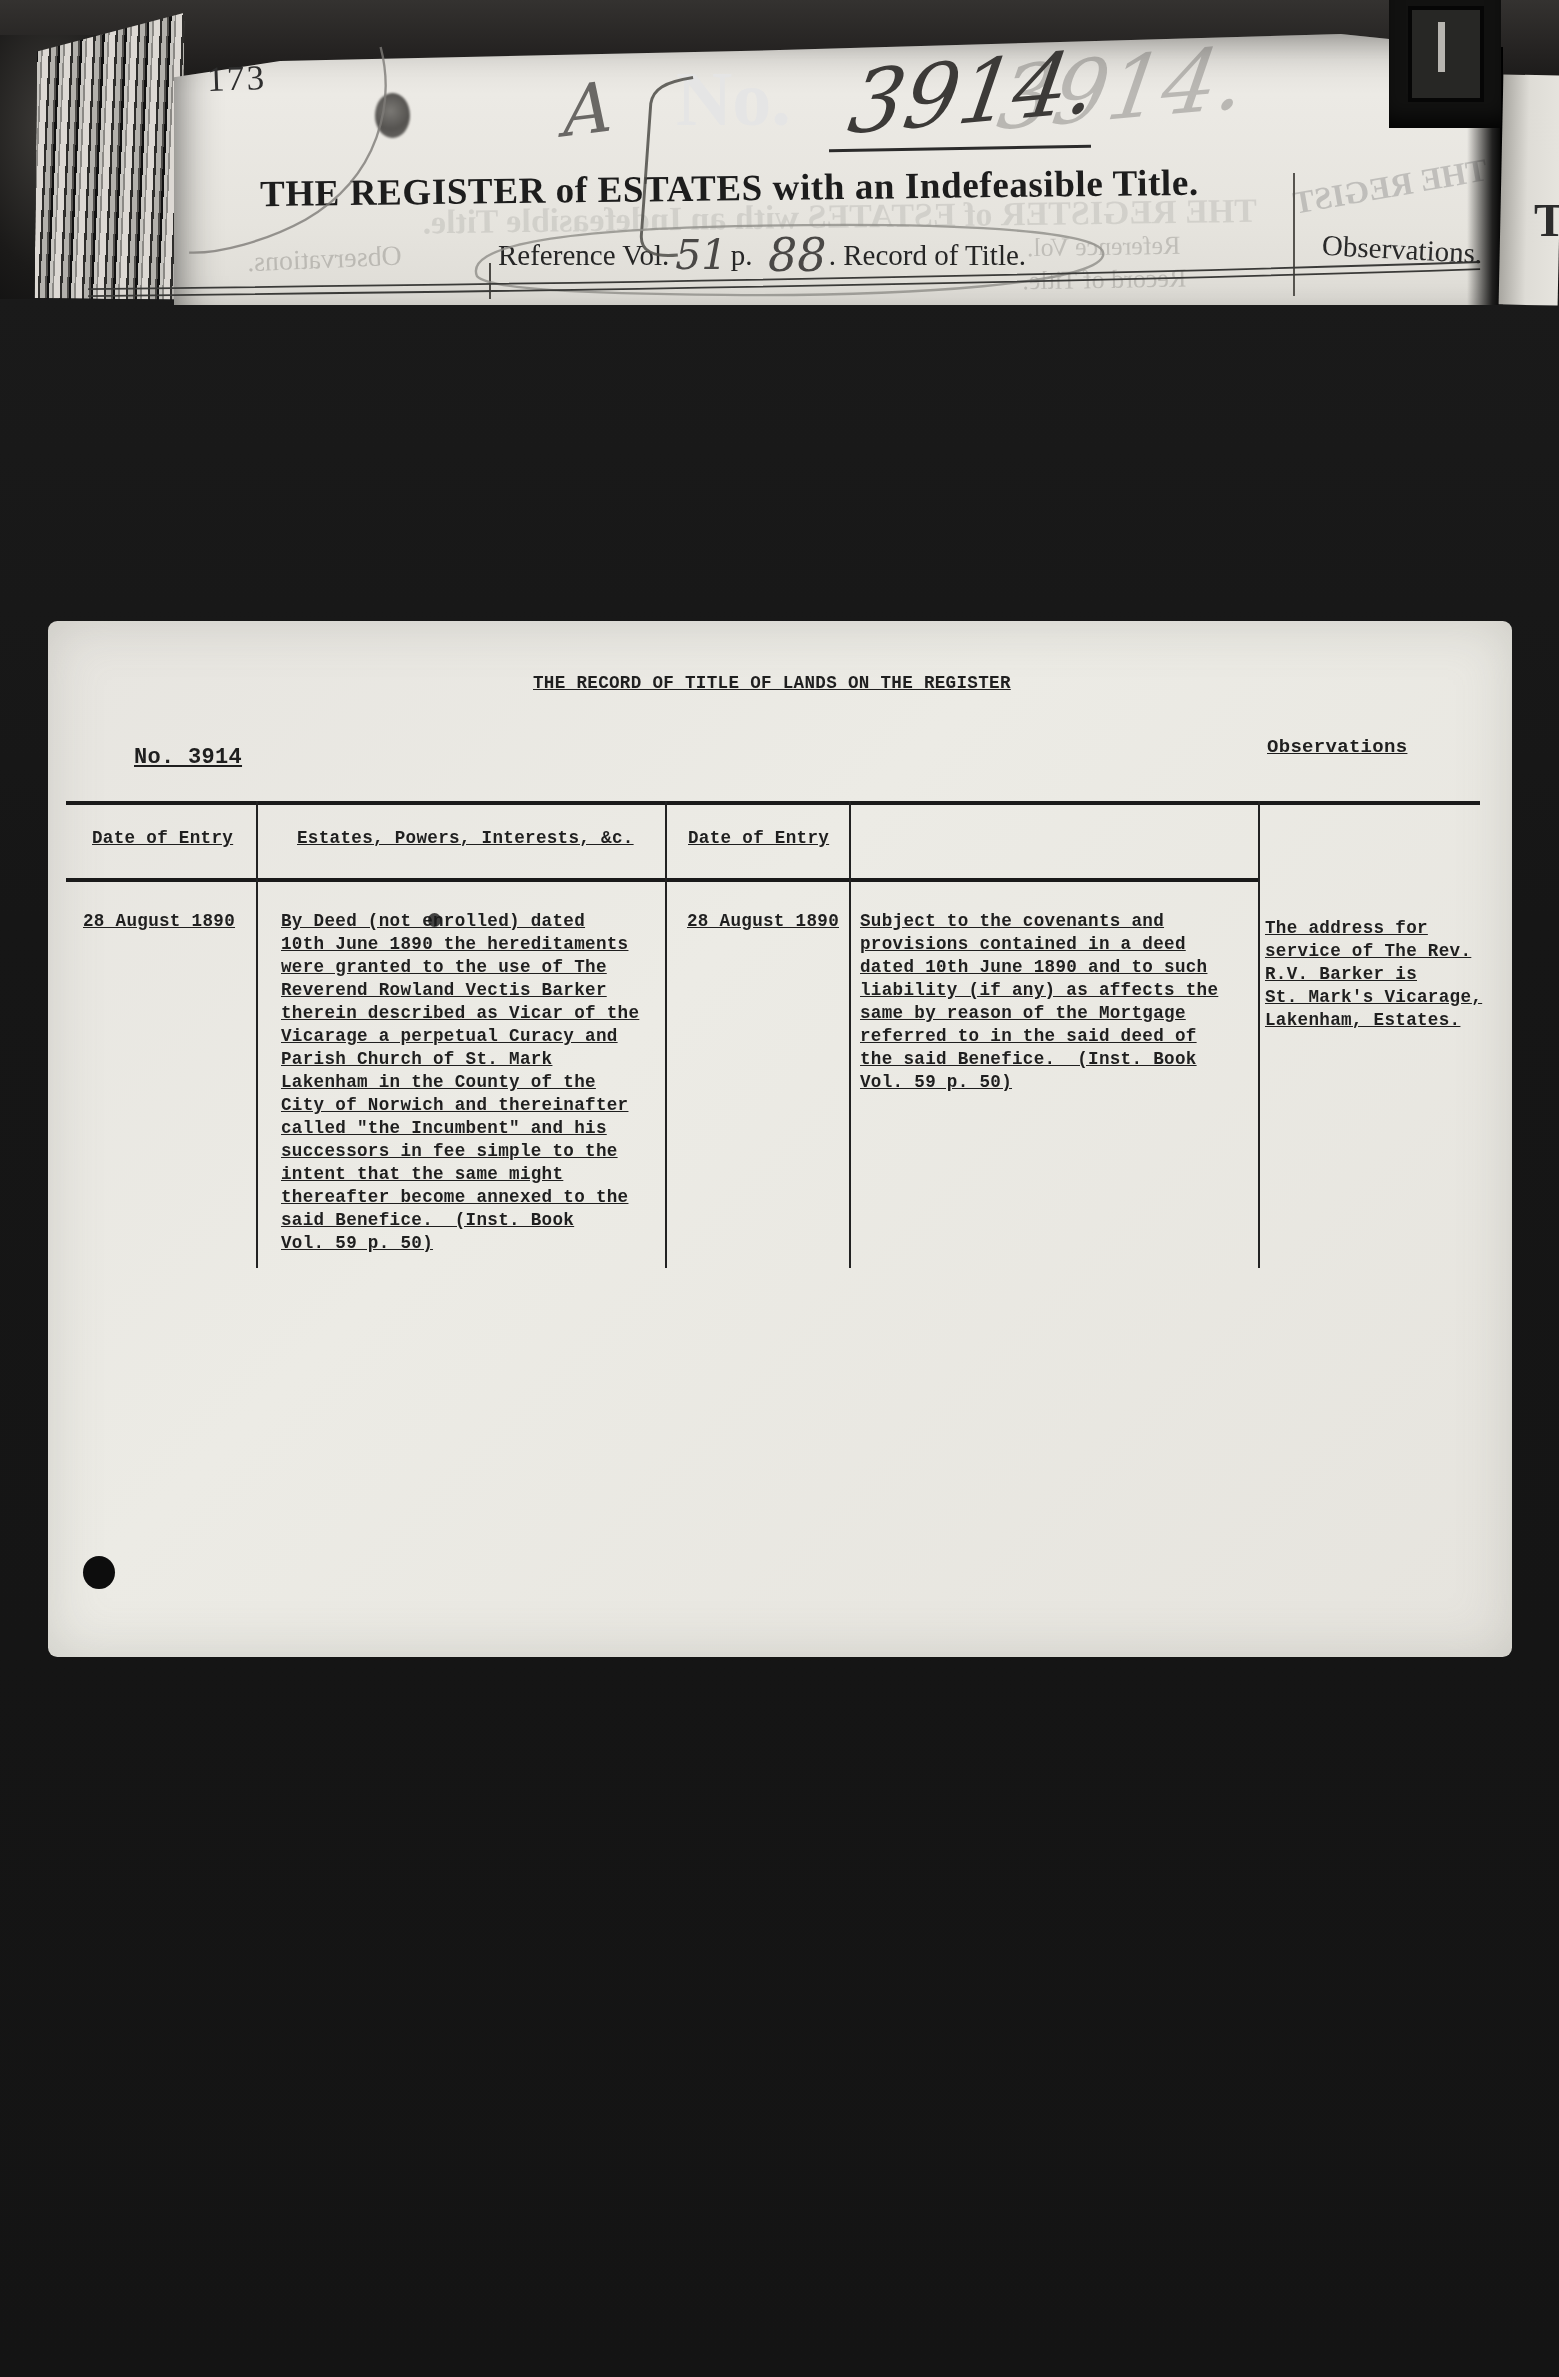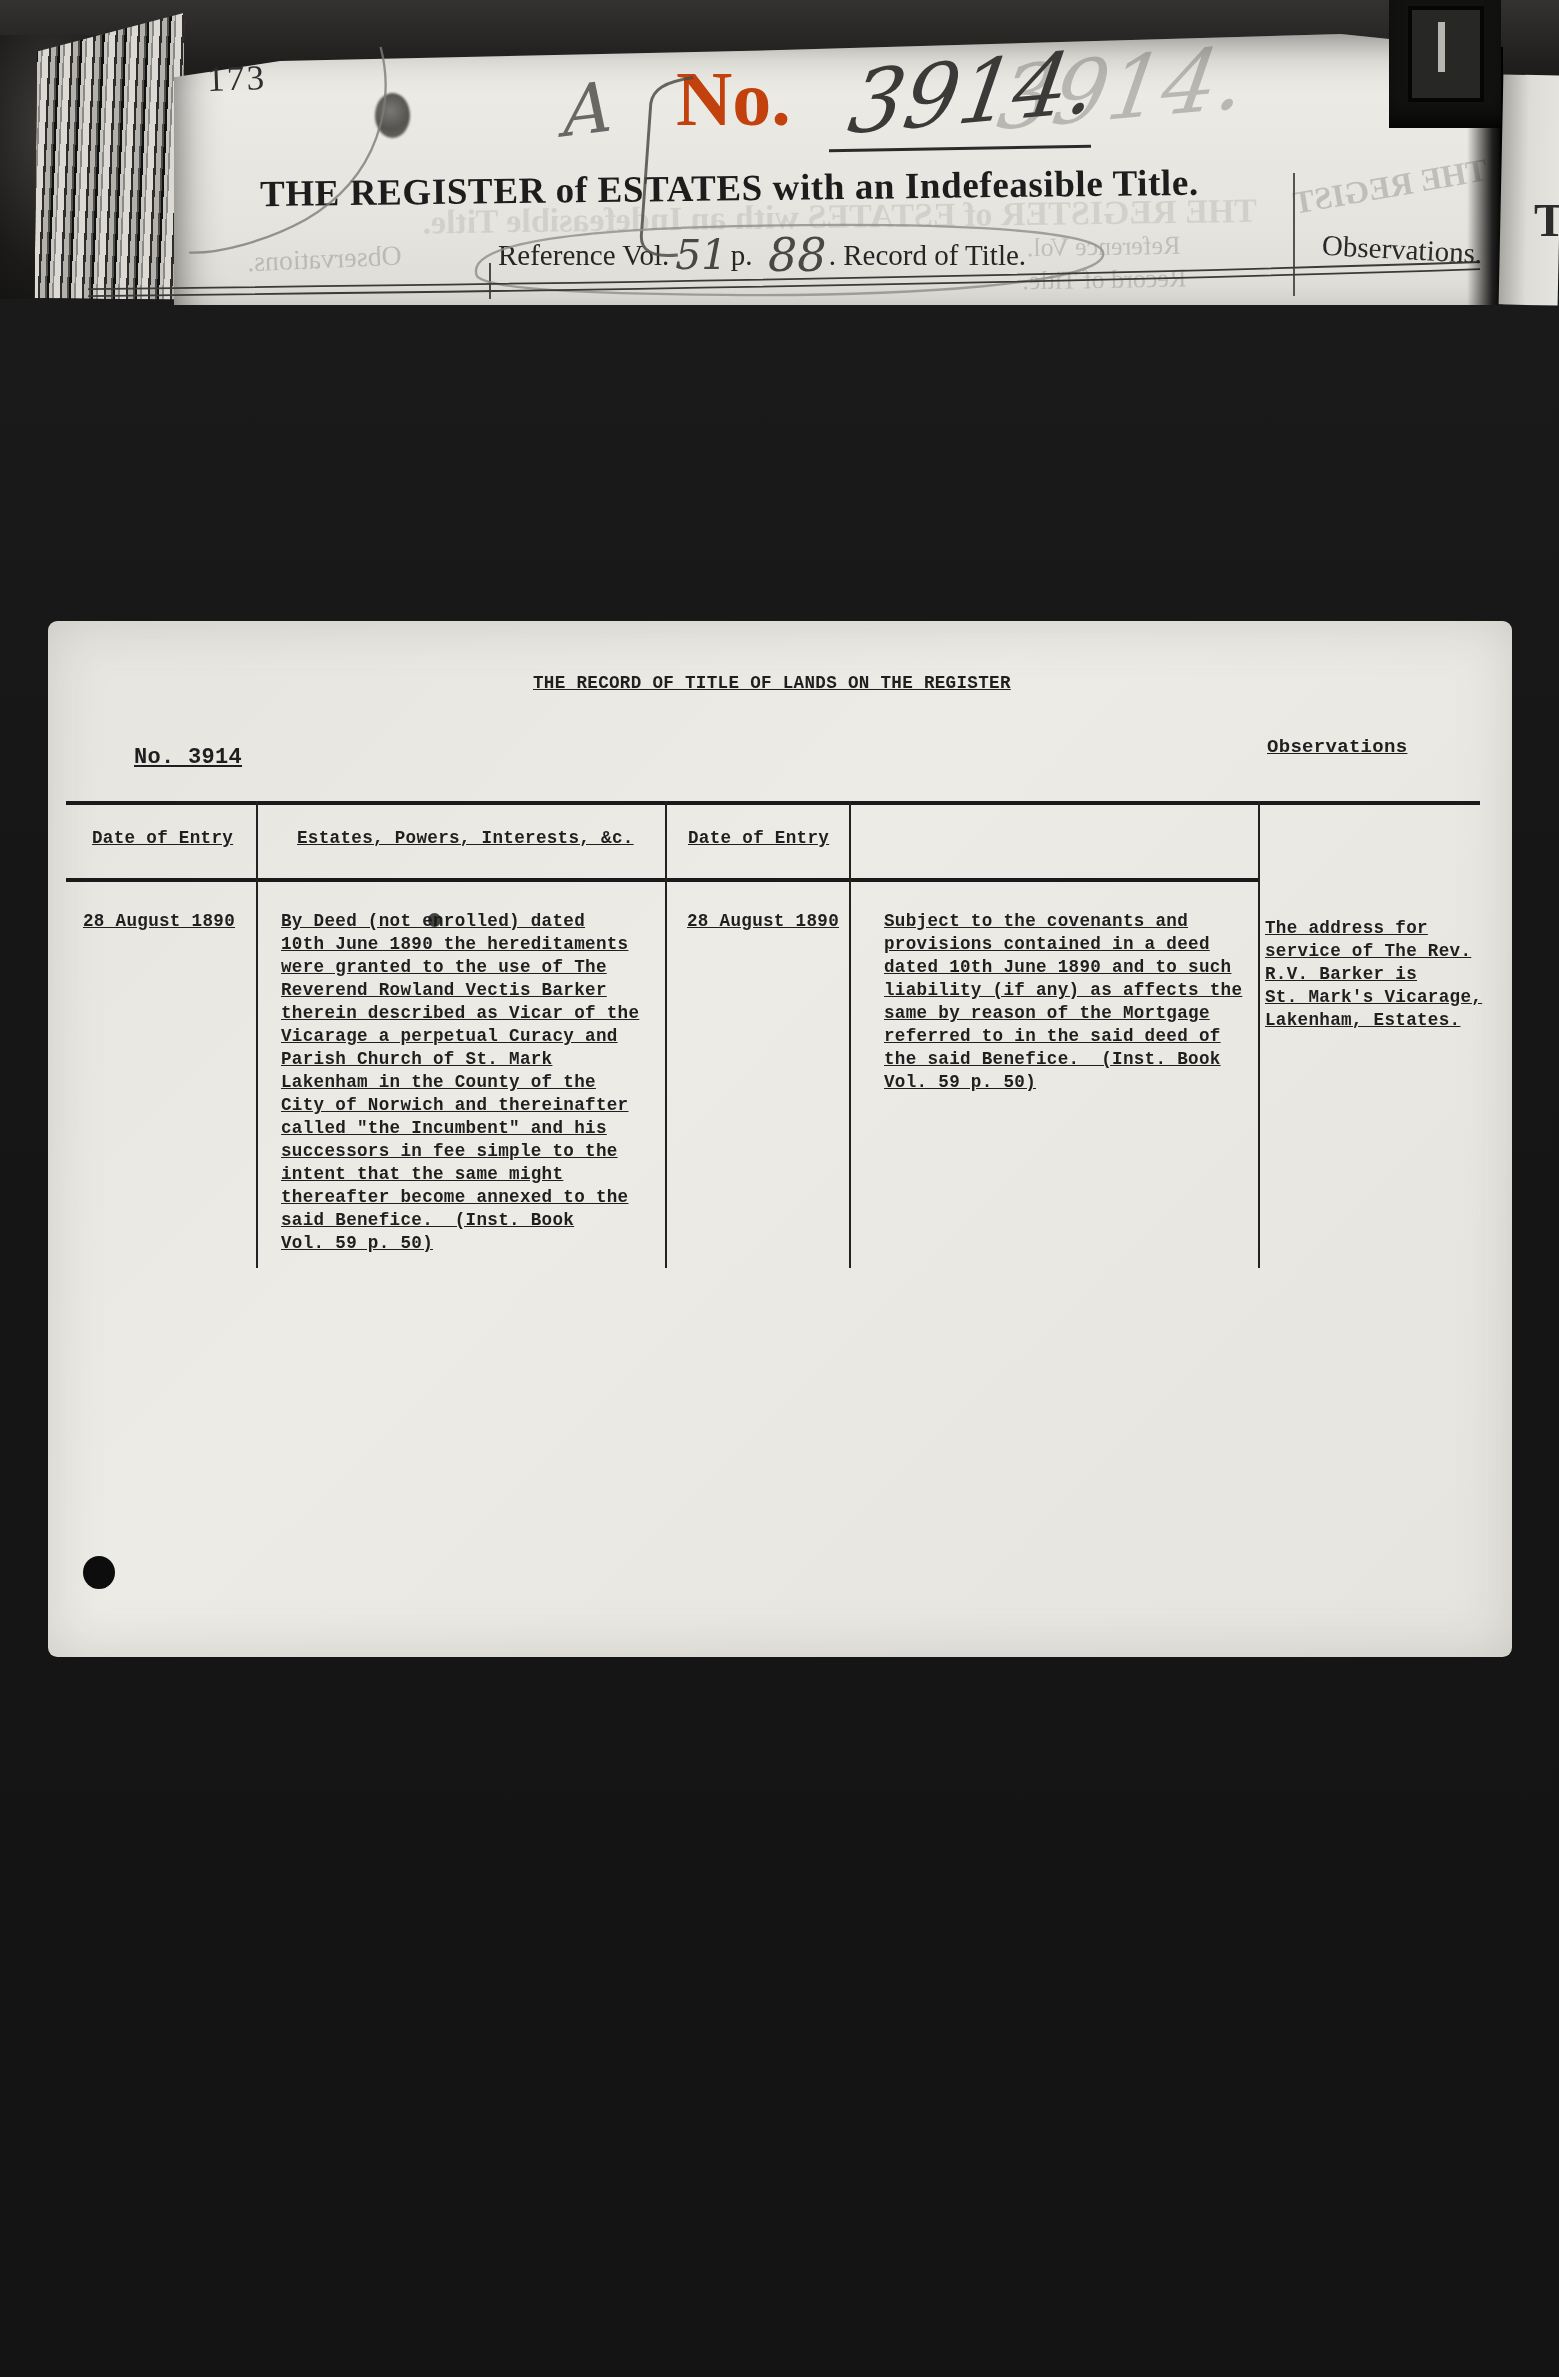--- a/index.html
+++ b/index.html
@@ -25,21 +25,21 @@
     clip-path:polygon(0 16%,8% 10%,45% 6%,88% 0%,94% 3%,100% 24%,100% 100%,0 100%);
     box-shadow:inset 26.4px 0 41px -20.6px rgba(0,0,0,.45), inset 0 20.6px 35px -14.7px rgba(0,0,0,.30);}
   .printed{color:#232323;}
   .page-number-printed{left:207px;top:59px;font-size:35px;letter-spacing:2.3px;color:#2e2e2e;
     transform:rotate(-2deg);}
   .punch-hole-top{left:375px;top:93px;width:35px;height:45px;border-radius:50%;
     background:radial-gradient(circle at 45% 40%,#7a7874 0%,#555350 55%,#6b6966 100%);
     filter:blur(0.9px);}
   .handwritten{font-family:"DejaVu Serif", serif;font-style:italic;color:#4a4846;}
   .hand-a{left:563px;top:69px;font-size:69px;transform:rotate(-7deg) skewX(-6deg);opacity:.8;}
-  .no-label{left:676px;top:54px;font-size:78px;font-weight:bold;color:#c2410c;}
+  .no-label{left:676px;top:54px;font-size:78px;font-weight:bold;color:#e5e5e5;}
   .no-underline{left:829px;top:147px;width:262px;height:2.9px;background:#2b2b2b;transform:rotate(-1deg);}
   .hand-number{left:850px;top:42px;font-size:86px;transform:rotate(-5deg) skewX(-14deg);color:#3c3a38;}
   .hand-number-ghost{left:999px;top:38px;font-size:86px;transform:rotate(-5deg) skewX(-14deg);
     color:#3c3a38;opacity:.28;}
   .register-title{left:260px;top:166px;width:1004px;font-size:37px;font-weight:bold;
     letter-spacing:0.6px;color:#1d1d1d;white-space:nowrap;transform:rotate(-.7deg);}
   .register-title-ghost{left:376px;top:198px;width:881px;font-size:34px;font-weight:bold;
     white-space:nowrap;color:#444;opacity:.12;transform:scaleX(-1) rotate(.8deg);}
   .reference-line{left:498px;top:228px;white-space:nowrap;font-size:29px;color:#262626;}
   .reference-line .hand-vol{font-size:41px;vertical-align:-3.5px;margin:0 3.5px 0 5.9px;}
@@ -83,21 +83,21 @@
   .vdiv{width:1.8px;top:180px;height:467px;background:#222;}
   .vdiv1{left:208px;} .vdiv2{left:617px;} .vdiv3{left:801px;} .vdiv4{left:1210px;}
   .th1{left:44px;top:207px;font-size:17.6px;}
   .th2{left:249px;top:207px;font-size:17.6px;}
   .th3{left:640px;top:207px;font-size:17.6px;}
   .th4{left:801px;top:200px;width:409px;text-align:center;font-size:17.6px;line-height:25px;white-space:pre;}
   .cell{font-size:17.6px;line-height:23px;white-space:pre;}
   .date1{left:35px;top:289px;}
   .estates{left:233px;top:289px;}
   .date2{left:639px;top:289px;}
-  .exceptions{left:836px;top:289px;}
+  .exceptions{left:812px;top:289px;}
   .obs-cell{left:1217px;top:296px;}
   .ink-blot{left:380px;top:292px;width:13px;height:14px;border-radius:50%;
     background:rgba(25,25,25,.8);filter:blur(0.6px);}
   .punch-dot{left:35px;top:935px;width:32px;height:33px;border-radius:50%;background:#0d0d0d;}
 
   svg.overlay{position:absolute;left:0;top:0;pointer-events:none;}
 </style>
 </head>
 <body>
 

